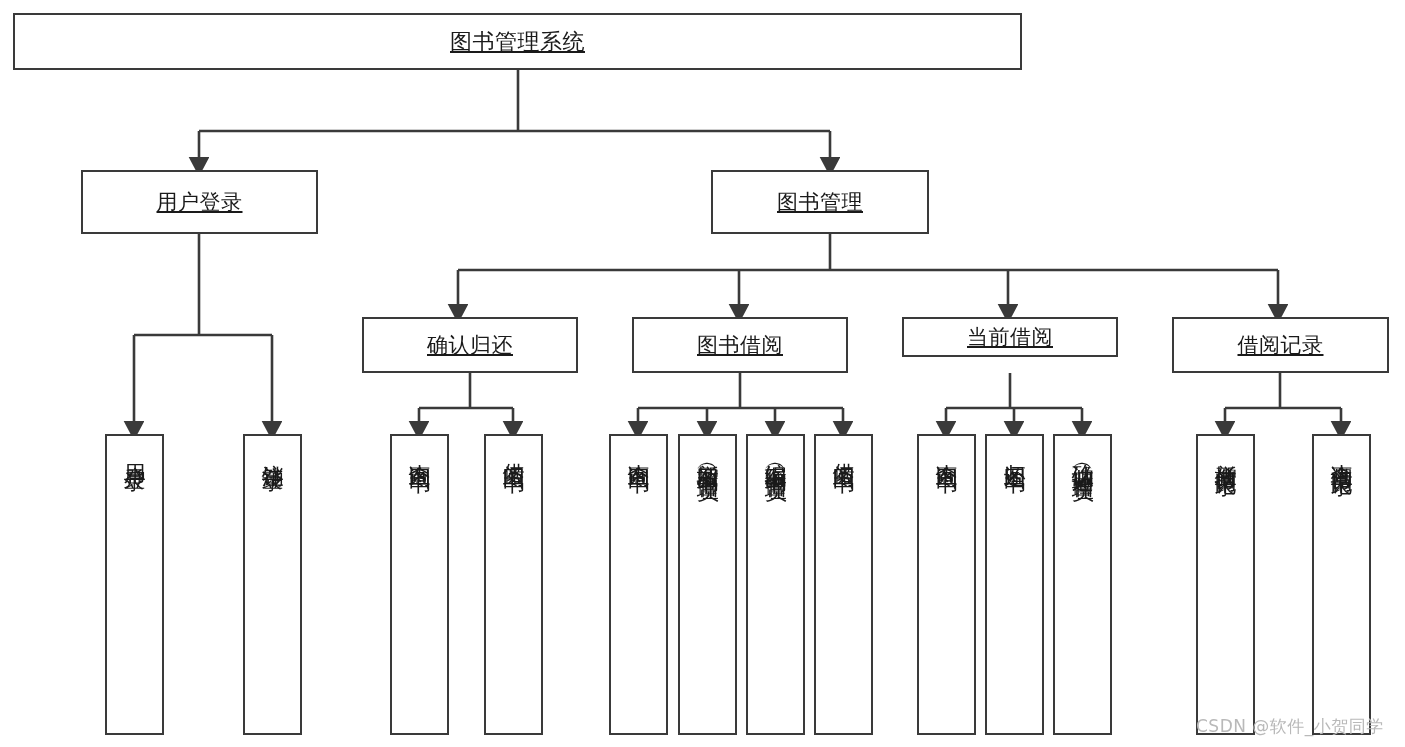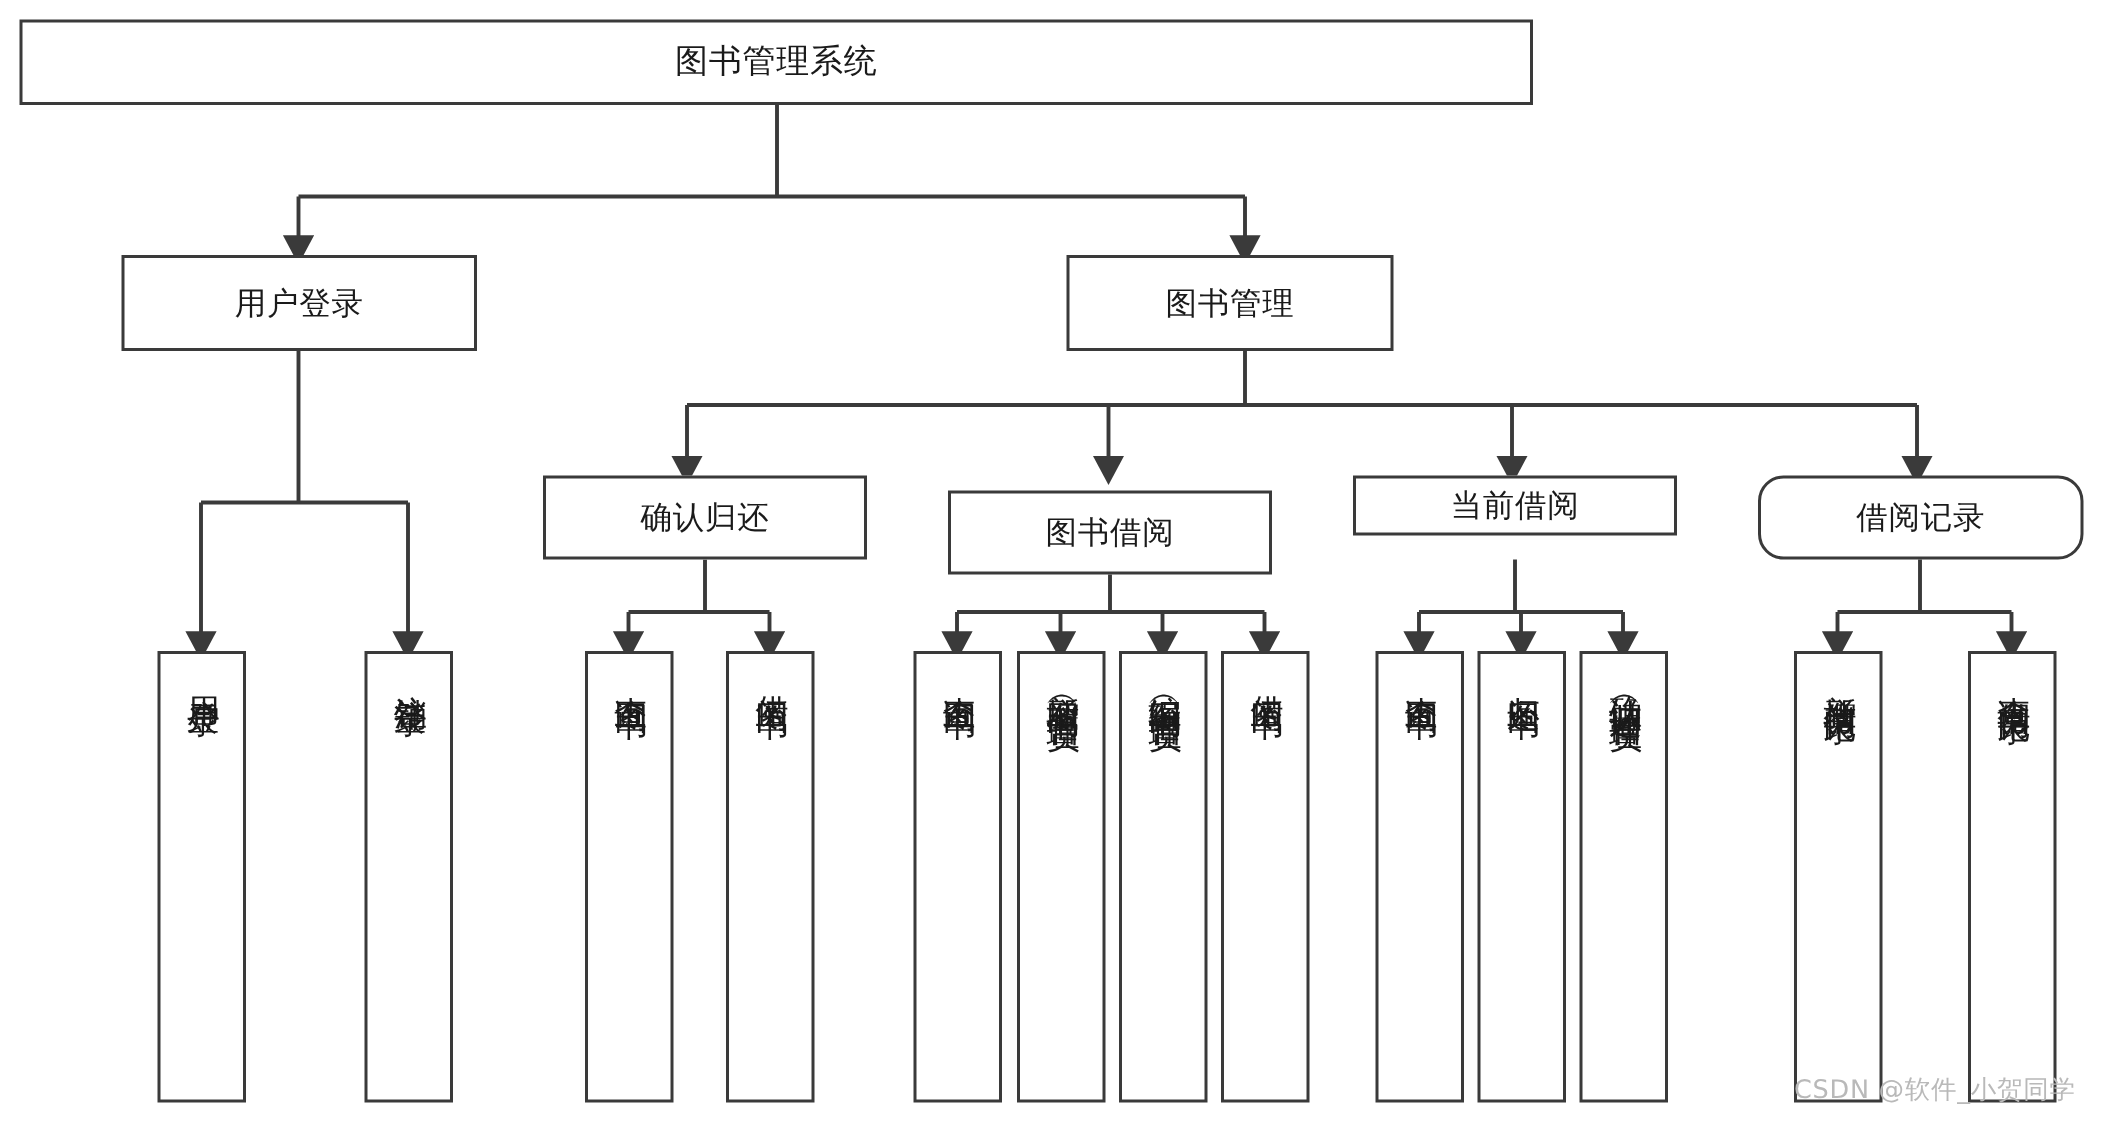--- a/index.html
+++ b/index.html
@@ -38,20 +38,21 @@
   .node-label {
     display: block;
     text-align: center;
     line-height: 1.16;
     letter-spacing: 0.5px;
   }
   
   .node.h .node-label {
     font-size: 21px;
     white-space: nowrap;
+    text-decoration: underline;
   }
   .node.root .node-label {
     font-size: 22px;
   }
   
   .node.v {
     align-items: flex-start;
     justify-content: center;
     padding-top: 10px;
   }
@@ -136,27 +137,27 @@
   <div class="node h" style="left:81px; top:170px; width:237px; height:64px;">
     <span class="node-label">用户登录</span>
   </div>
   <div class="node h" style="left:711px; top:170px; width:218px; height:64px;">
     <span class="node-label">图书管理</span>
   </div>
 
   <div class="node h" style="left:362px; top:317px; width:216px; height:56px;">
     <span class="node-label">确认归还</span>
   </div>
-  <div class="node h" style="left:632px; top:317px; width:216px; height:56px;margin-top:10px;">
+  <div class="node h" style="left:632px; top:317px; width:216px; height:56px;">
     <span class="node-label">图书借阅</span>
   </div>
   <div class="node h" style="left:902px; top:317px; width:216px; height:40px;">
     <span class="node-label">当前借阅</span>
   </div>
-  <div class="node h" style="left:1172px; top:317px; width:217px; height:56px;border-radius:17px;">
+  <div class="node h" style="left:1172px; top:317px; width:217px; height:56px;">
     <span class="node-label">借阅记录</span>
   </div>
 
   <div class="node v" style="left:105px; top:434px; width:59px; height:301px;">
     <span class="node-label">用户登录</span>
   </div>
   <div class="node v" style="left:243px; top:434px; width:59px; height:301px;">
     <span class="node-label">注销登录</span>
   </div>
 

